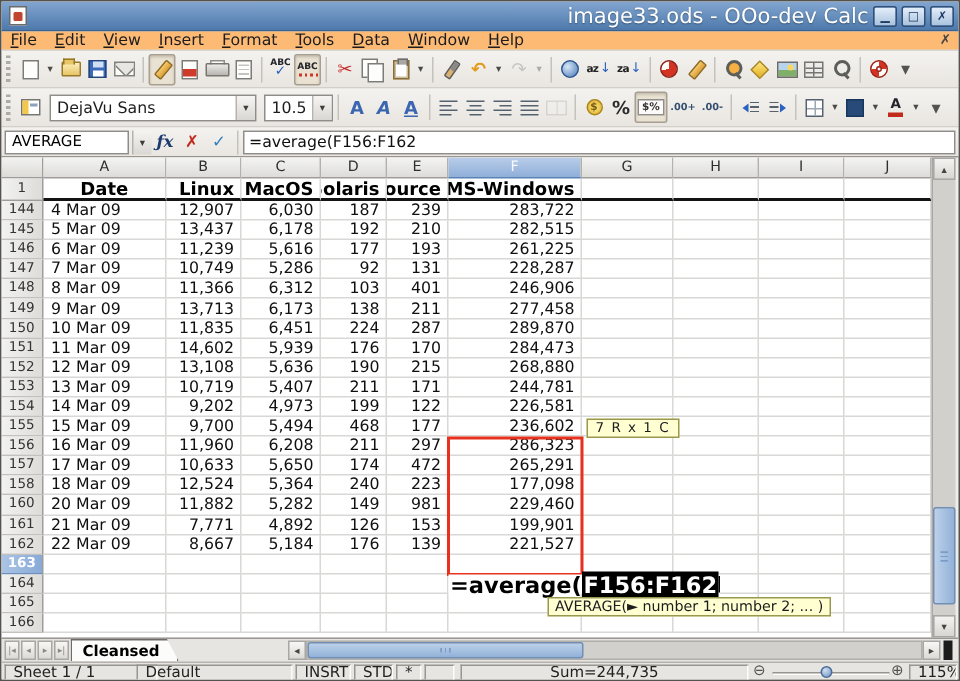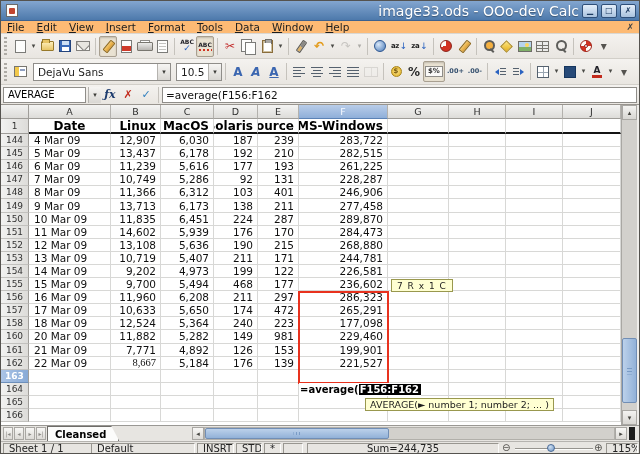--- a/index.html
+++ b/index.html
@@ -159,21 +159,21 @@
 .hcell{font-weight:bold;font-size:12px;border-bottom:2px solid #141414;color:#000}
 .hcell.ctr{justify-content:center}
 .hcell.num{padding-right:4px}
 
 
 .redbox{position:absolute;left:297px;top:186.2px;width:91px;height:92.7px;border:2px solid #e8321e;pointer-events:none}
 .tip{position:absolute;background:#ffffd2;border:1px solid #99984e;color:#1d1d1d;display:flex;align-items:center;white-space:nowrap}
 .rangetip{left:390px;top:174px;height:13px;font-size:9px;padding:0 5px;letter-spacing:1px}
 .fntip{left:364px;top:293px;height:13px;font-size:9.5px;padding:0 4px}
 .editcell{position:absolute;left:298px;top:277.9px;height:13.5px;background:#fff;display:flex;align-items:center;
- font-size:10px;font-weight:bold;color:#000;white-space:nowrap;padding-left:1px}
+ font-size:15px;font-weight:bold;color:#000;white-space:nowrap;padding-left:1px}
 .editsel{background:#000;color:#fff;padding:0 1px}
 .caret{width:1px;height:11px;background:#000}
 
 
 .vscroll{position:absolute;top:104px;left:620px;width:16px;height:320px;background:#d2d0cc;border-left:1px solid #a9a7a3}
 .sbtn{position:absolute;left:0;width:15px;height:15px;border:1px solid #a9a7a3;background:linear-gradient(#f4f3f1,#d8d6d2);
  display:flex;align-items:center;justify-content:center;font-size:7px;color:#45443f}
 .vs-up{top:0}.vs-dn{bottom:0}
 .vthumb{position:absolute;left:0;top:233px;width:15px;height:65px;border:1px solid #718eb5;border-radius:2px;
  background:linear-gradient(90deg,#bcd1ea,#92b1d8)}
@@ -692,21 +692,21 @@
           <div class="cell num" style="width: 41px;">153</div>
           <div class="cell num" style="width: 89px;">199,901</div>
           <div class="cell num" style="width: 61px;"></div>
           <div class="cell num" style="width: 57px;"></div>
           <div class="cell num" style="width: 57px;"></div>
           <div class="cell num" style="width: 58px;"></div>
         </div>
         <div class="grow">
           <div class="rowh">162</div>
           <div class="cell date" style="width: 82px;">22 Mar 09</div>
-          <div class="cell num" style="width: 50px; font-family: Liberation Serif, serif;">8,667</div>
+          <div class="cell num" style="width: 50px;">8,667</div>
           <div class="cell num" style="width: 53px;">5,184</div>
           <div class="cell num" style="width: 44px;">176</div>
           <div class="cell num" style="width: 41px;">139</div>
           <div class="cell num" style="width: 89px;">221,527</div>
           <div class="cell num" style="width: 61px;"></div>
           <div class="cell num" style="width: 57px;"></div>
           <div class="cell num" style="width: 57px;"></div>
           <div class="cell num" style="width: 58px;"></div>
         </div>
         <div class="grow">

